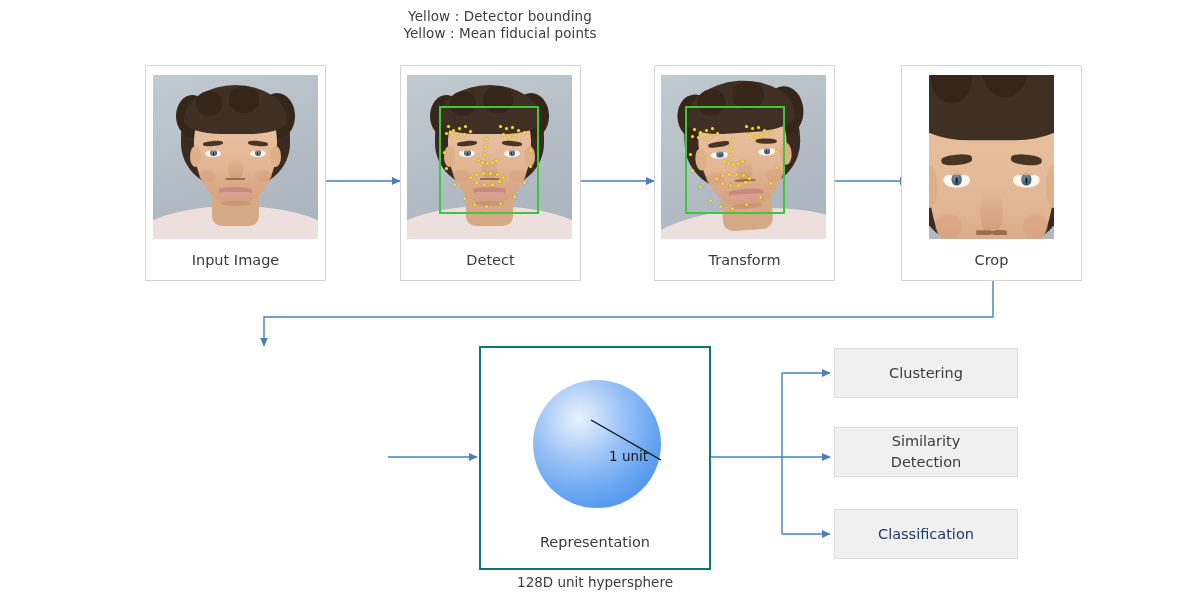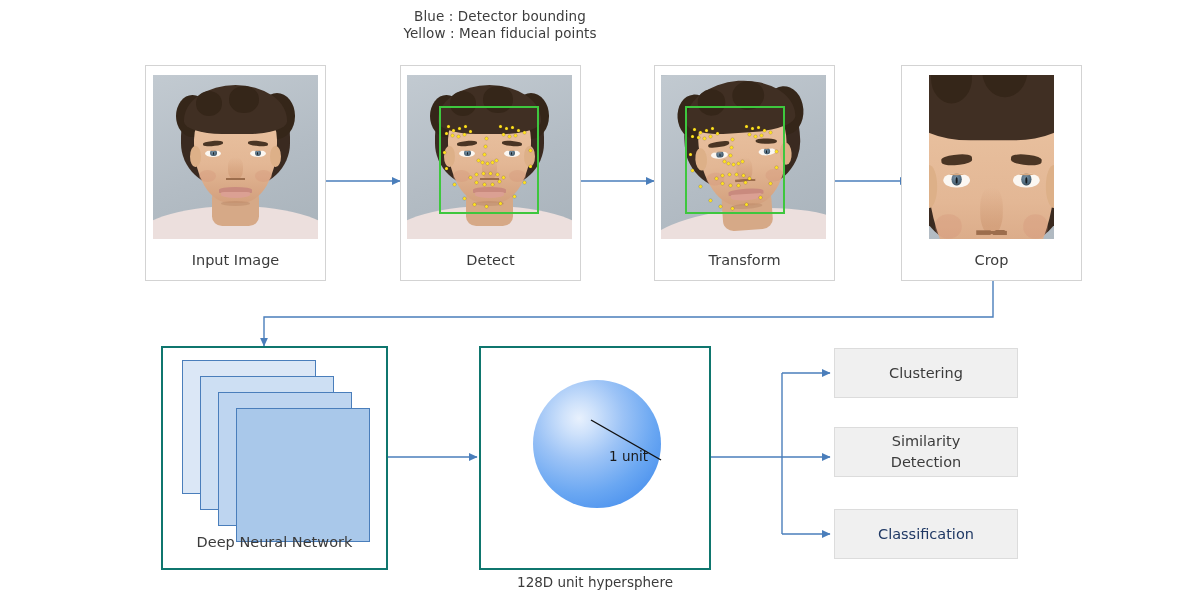--- a/index.html
+++ b/index.html
@@ -266,21 +266,21 @@
     color: #3b3b3b;
     white-space: pre-line;
   }
 </style>
 </head>
 <body>
 
 <div id="canvas">
 
   <div id="legend" class="abs">
-    <div>Blue : Detector bounding</div>
+    <div>Yellow : Detector bounding</div>
     <div>Yellow : Mean fiducial points</div>
   </div>
 
   <svg id="wires" viewBox="0 0 1200 601">
     <defs>
       <marker id="arrow" markerWidth="9" markerHeight="9" refX="8" refY="4.5" orient="auto" markerUnits="userSpaceOnUse">
         <path d="M0,0.6 L8.6,4.5 L0,8.4 z" fill="#4a7ebb"></path>
       </marker>
     </defs>
     <g stroke="#4a7ebb" stroke-width="1.4" fill="none" marker-end="url(#arrow)">
@@ -554,34 +554,28 @@
         <div class="nose"></div>
         <div class="nostrils"></div>
         <div class="cheek l"></div>
           <div class="cheek r"></div>
 
       </div>
     </div>
     <div class="stage-label" style="top:186px;">Crop</div>
   </div>
 
-  <div class="nn-box abs" style="left:161px; top:346px; width:227px; height:224px;">
-    <div class="nn-layer" style="left:19px; top:12px;  width:134px; height:134px; background:#dbe7f6;"></div>
-    <div class="nn-layer" style="left:37px; top:28px;  width:134px; height:134px; background:#cddff3;"></div>
-    <div class="nn-layer" style="left:55px; top:44px;  width:134px; height:134px; background:#bed5f0;"></div>
-    <div class="nn-layer" style="left:73px; top:60px;  width:134px; height:134px; background:#a9c8ea;"></div>
-    <div class="stage-label" style="top:186px;">Deep Neural Network</div>
-  </div>
 
   <div class="nn-box abs" style="left:479px; top:346px; width:232px; height:224px;">
     <div class="sphere" style="left:52px; top:32px; width:128px; height:128px;"></div>
     <svg class="abs" style="left:0; top:0; width:232px; height:224px;">
       <line x1="110" y1="72" x2="180" y2="112" stroke="#111111" stroke-width="1.4"></line>
     </svg>
     <div class="radius-label" style="left:128px; top:100px;">1 unit</div>
+    <div class="stage-label" style="top:186px;">Representation</div>
   </div>
   <div class="sub-caption abs" style="left:479px; top:574px; width:232px;">128D unit hypersphere</div>
 
   <div class="out-box" style="left:834px; top:348px; width:184px; height:50px;">
     <span>Clustering</span>
   </div>
   <div class="out-box" style="left:834px; top:427px; width:184px; height:50px;">
     <span>Similarity
 Detection</span>
   </div>

